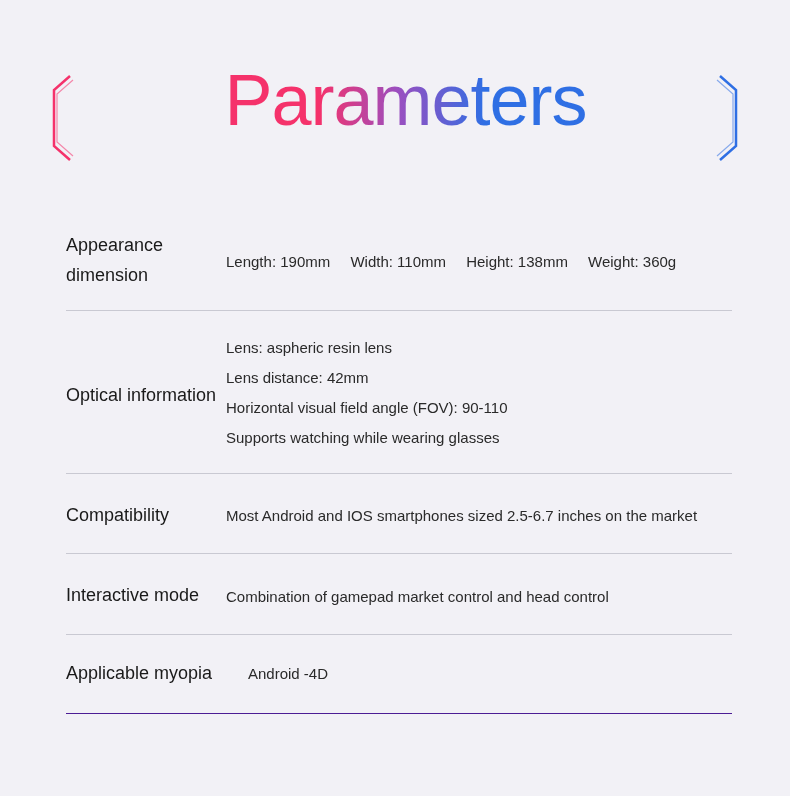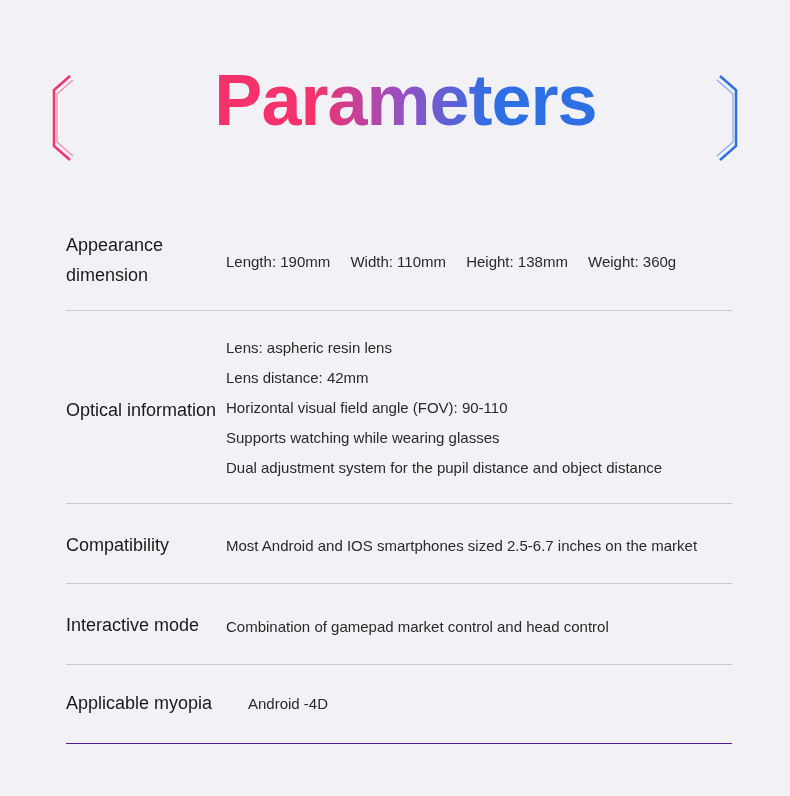--- a/index.html
+++ b/index.html
@@ -23,21 +23,21 @@
   
   .title-area {
     position: relative;
     height: 200px;
     display: flex;
     align-items: center;
     justify-content: center;
   }
   .title-text {
     font-size: 72px;
-    font-weight: bold;
+    font-weight: normal;
     letter-spacing: -1px;
     line-height: 1;
     white-space: nowrap;
     background: linear-gradient(90deg, #f5326b 0%, #f5326b 26%, #9a4fc0 48%, #2f6fe4 72%, #2f6fe4 100%);
     -webkit-background-clip: text;
     background-clip: text;
     color: transparent;
     margin-left: 21px;
     -webkit-text-fill-color: transparent;
   }
@@ -139,21 +139,20 @@
       </div>
     </div>
 
     <div class="row r-optical">
       <div class="row-label">Optical information</div>
       <div class="row-values">
         <div class="vline">Lens: aspheric resin lens</div>
         <div class="vline">Lens distance: 42mm</div>
         <div class="vline">Horizontal visual field angle (FOV): 90-110</div>
         <div class="vline">Supports watching while wearing glasses</div>
-        <div class="vline">Dual adjustment system for the pupil distance and object distance</div>
       </div>
     </div>
 
     <div class="row r-compat">
       <div class="row-label">Compatibility</div>
       <div class="row-values">
         <div class="vline">Most Android and IOS smartphones sized 2.5-6.7 inches on the market</div>
       </div>
     </div>
 

